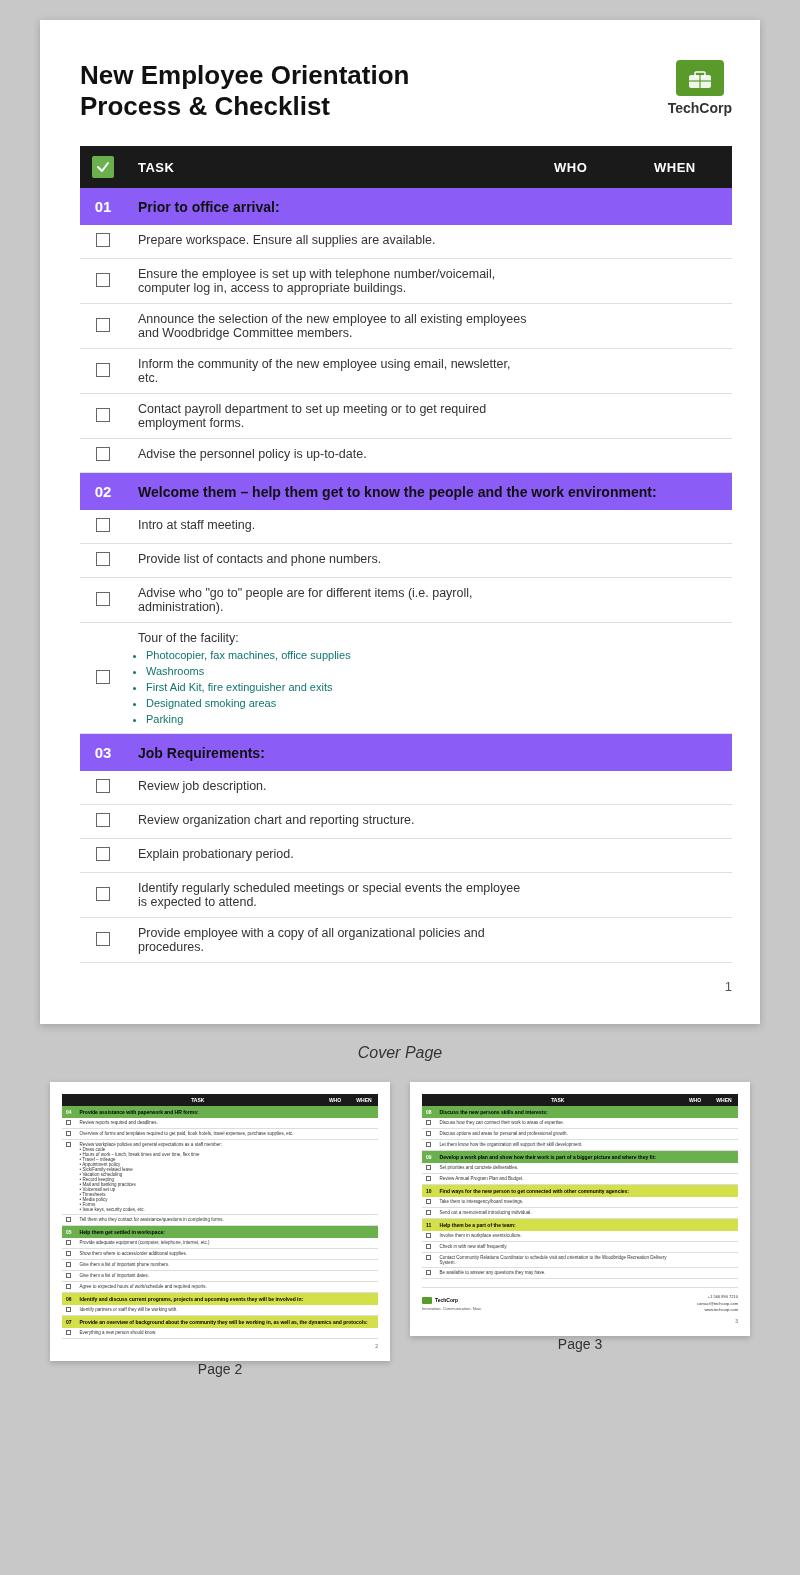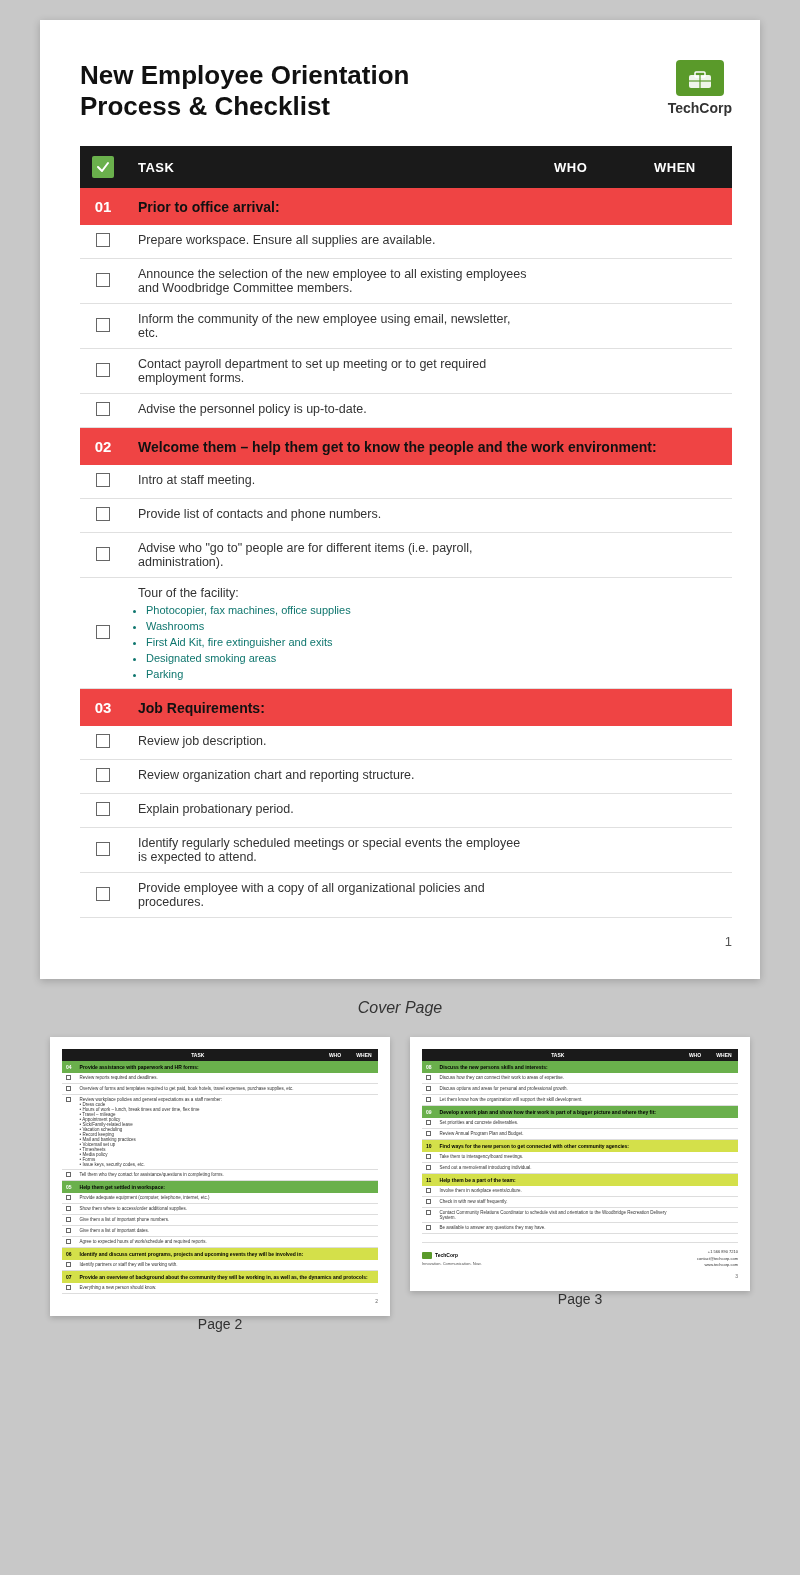--- a/index.html
+++ b/index.html
@@ -87,21 +87,21 @@
 
     .checklist-table th:nth-child(3) {
       width: 100px;
     }
 
     .checklist-table th:nth-child(4) {
       width: 90px;
     }
 
     .section-row td {
-      background: #ef4444;
+      background: #8b5cf6;
       color: #111;
       font-weight: 700;
       font-size: 14px;
       padding: 10px 12px;
     }
 
     .section-row td:first-child {
       color: white;
       font-weight: 900;
       font-size: 15px;
@@ -334,20 +334,26 @@
         <td colspan="3">Prior to office arrival:</td>
       </tr>
       <tr class="data-row">
         <td><span class="checkbox-cell"></span></td>
         <td>Prepare workspace. Ensure all supplies are available.</td>
         <td></td>
           <td></td>
       </tr>
       <tr class="data-row">
         <td><span class="checkbox-cell"></span></td>
+        <td>Ensure the employee is set up with telephone number/voicemail, computer log in, access to appropriate buildings.</td>
+        <td></td>
+          <td></td>
+      </tr>
+      <tr class="data-row">
+        <td><span class="checkbox-cell"></span></td>
         <td>Announce the selection of the new employee to all existing employees and Woodbridge Committee members.</td>
         <td></td>
           <td></td>
       </tr>
       <tr class="data-row">
         <td><span class="checkbox-cell"></span></td>
         <td>Inform the community of the new employee using email, newsletter, etc.</td>
         <td></td>
           <td></td>
       </tr>

